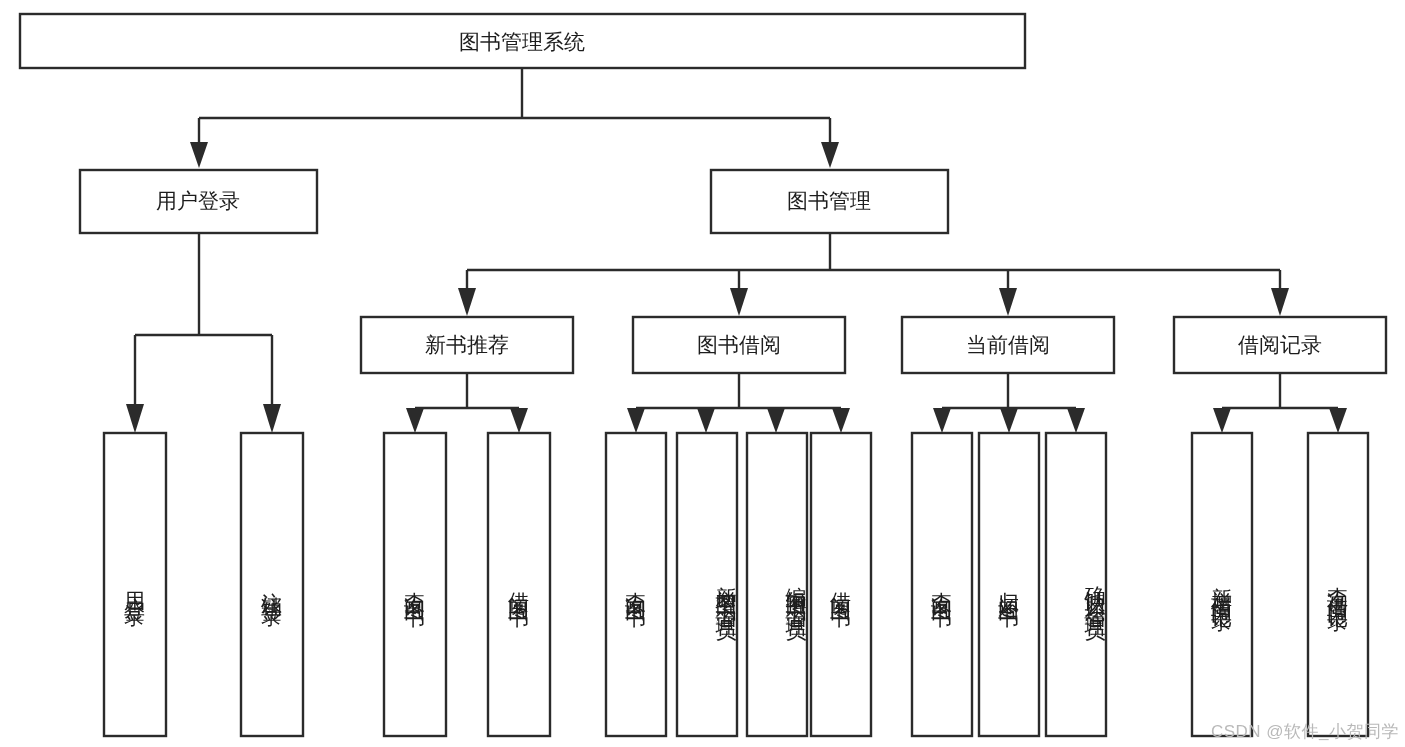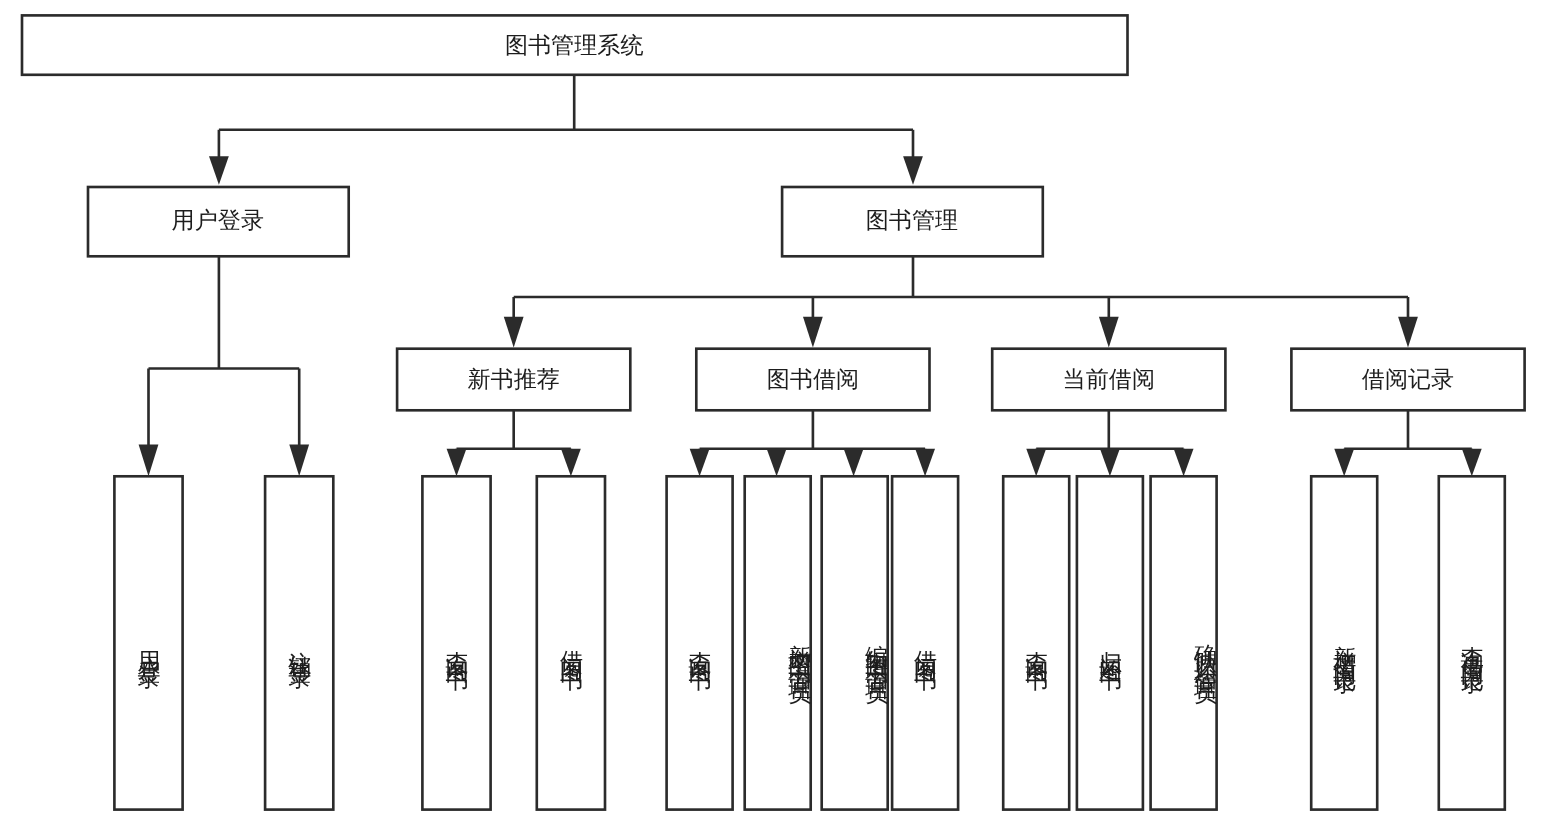--- a/index.html
+++ b/index.html
@@ -226,14 +226,15 @@
   <div class="node-label-v" style="left:747px; top:433px; width:60px; height:303px; align-items:flex-start; padding-top:14px; box-sizing:border-box;">编辑图书（管理员）</div>
   <div class="node-label-v" style="left:811px; top:433px; width:60px; height:303px;">借阅图书</div>
 
   <div class="node-label-v" style="left:912px; top:433px; width:60px; height:303px;">查询图书</div>
   <div class="node-label-v" style="left:979px; top:433px; width:60px; height:303px;">归还图书</div>
   <div class="node-label-v" style="left:1046px; top:433px; width:60px; height:303px; align-items:flex-start; padding-top:14px; box-sizing:border-box;">确认归还（管理员）</div>
 
   <div class="node-label-v" style="left:1192px; top:433px; width:60px; height:303px;">新增借阅记录</div>
   <div class="node-label-v" style="left:1308px; top:433px; width:60px; height:303px;">查询借阅记录</div>
 
+  <div class="watermark">CSDN @软件_小贺同学</div>
 
 </div>
 
 </body></html>

